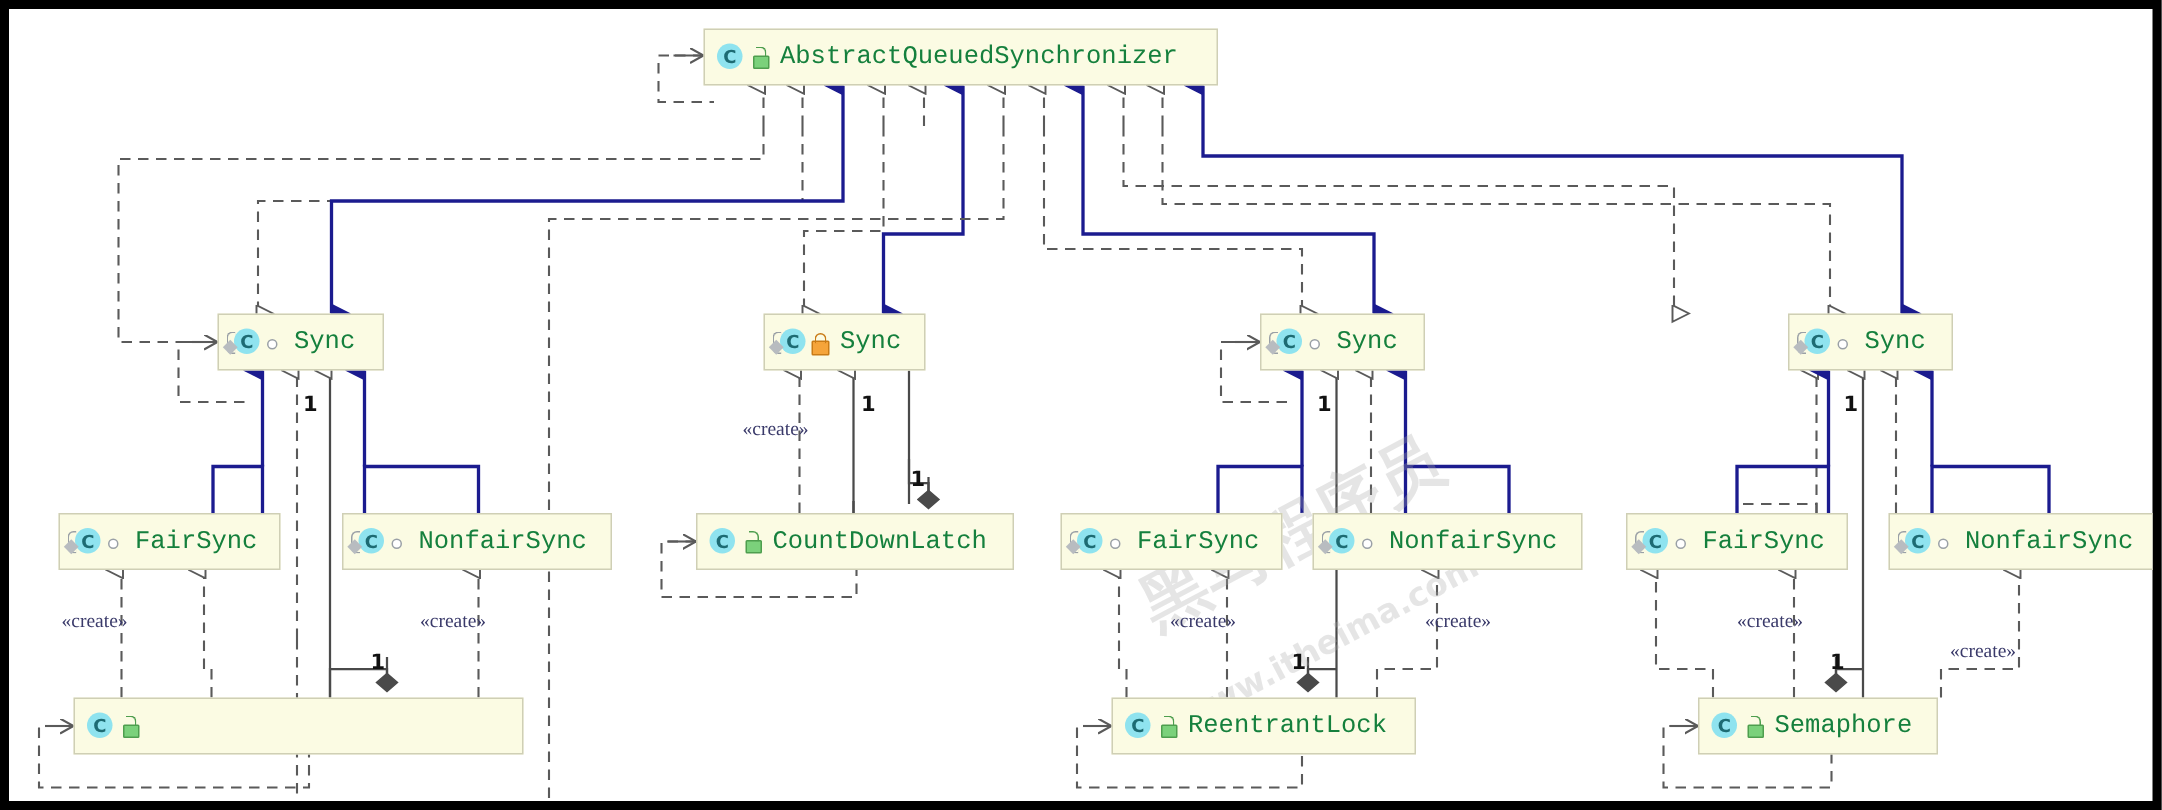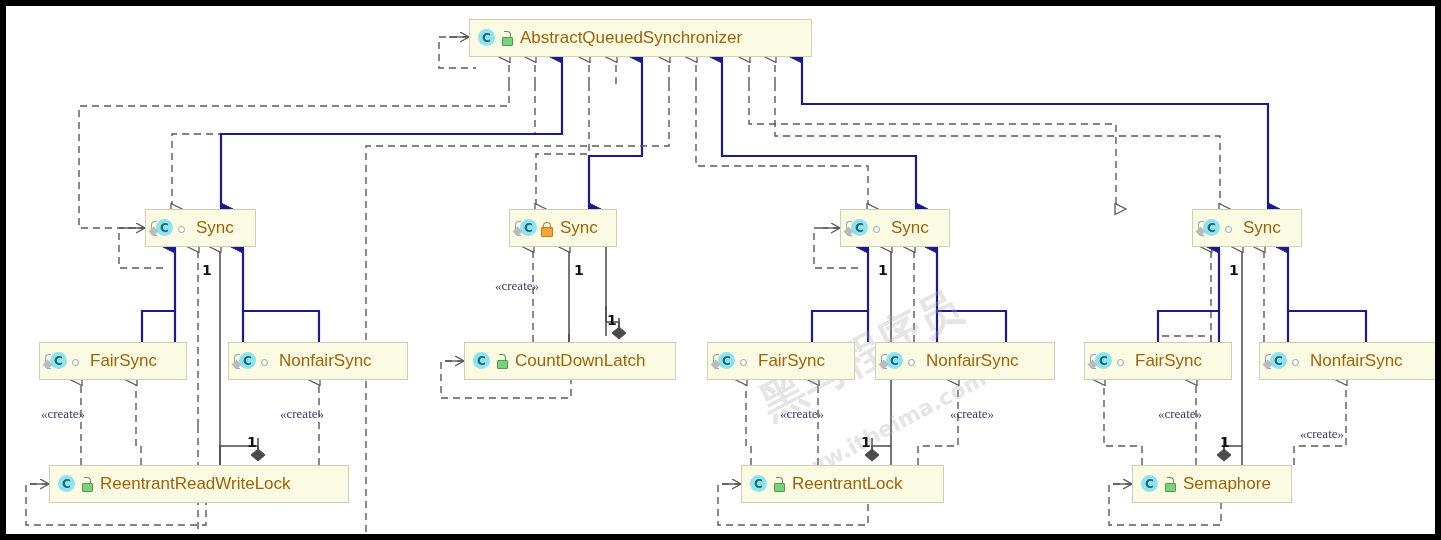--- a/index.html
+++ b/index.html
@@ -19,23 +19,23 @@
     box-sizing:border-box;
     background:#FBFBE3;
     border:1px solid #CFCFB5;
     height:38px;
     display:flex;align-items:center;
     padding:0 10px 0 6px;
     white-space:nowrap;
     z-index:5;
   }
   .node .nm{
-    font-family:Liberation Sans, sans-serif;
+    font-family:Liberation Mono, monospace;
     font-size:17px;
-    color:#a16207;
+    color:#15803d;
     letter-spacing:0px;
     margin-left:7px;
   }
   .ic{position:relative;width:20px;height:20px;flex:0 0 20px;}
   .ic .disc{
     position:absolute;left:2px;top:1px;width:17px;height:17px;
     border-radius:50%;
     background:#8FE3EF;
   }
   .ic .ltr{
@@ -315,21 +315,20 @@
         </span>
         <span class="vis pkg"></span>
         <span class="nm">NonfairSync</span>
       </div>
       <div class="node" style="left: 43px; top: 459px; width: 300px;">
         <span class="ic">
           <span class="disc"></span>
           <span class="ltr">C</span>
         </span>
         <span class="vis pub"></span>
-        <span class="nm">ReentrantReadWriteLock</span>
       </div>
       <div class="node" style="left: 735px; top: 459px; width: 203px;">
         <span class="ic">
           <span class="disc"></span>
           <span class="ltr">C</span>
         </span>
         <span class="vis pub"></span>
         <span class="nm">ReentrantLock</span>
       </div>
       <div class="node" style="left: 1126px; top: 459px; width: 160px;">

